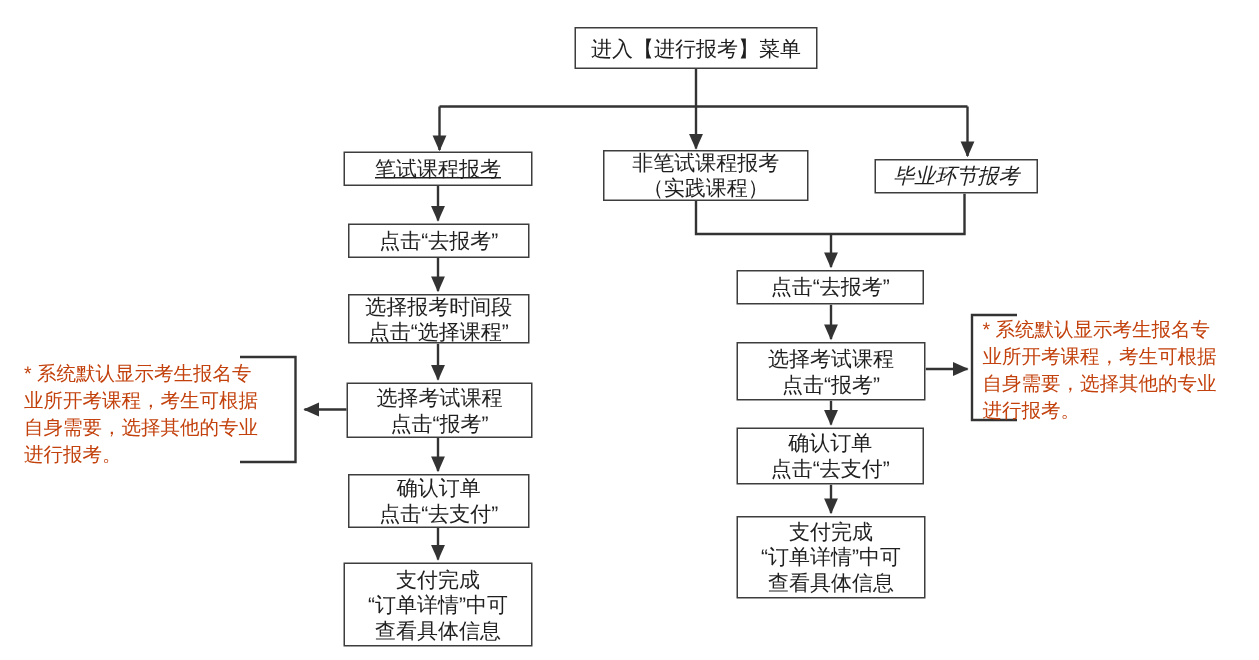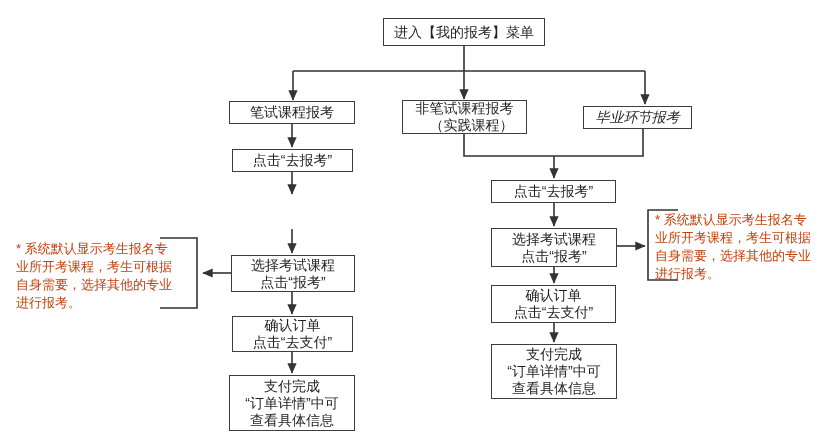--- a/index.html
+++ b/index.html
@@ -74,28 +74,30 @@
 
       <path d="M554 203 L554 226" marker-end="url(#arw)"></path>
       <path d="M554 267 L554 283" marker-end="url(#arw)"></path>
       <path d="M554 323 L554 342" marker-end="url(#arw)"></path>
 
       <path d="M617 246 L645 246" marker-end="url(#arw)"></path>
       <path d="M678 210 L648 210 L648 280 L678 280"></path>
     </g>
   </svg>
 
-  <div class="node" style="left:383px; top:18px; width:162px; height:28px;">进入【我的报考】菜单</div>
+  <div class="node" style="left:383px; top:18px; width:162px; height:28px;">进入【进行报考】菜单</div>
 
-  <div class="node" style="left:229px; top:101px; width:126px; height:23px;">笔试课程报考</div>
-  <div class="node" style="left:402px; top:100px; width:125px; height:34px;text-align:right;">非笔试课程报考
+  <div class="node" style="left:229px; top:101px; width:126px; height:23px;text-decoration:underline;">笔试课程报考</div>
+  <div class="node" style="left:402px; top:100px; width:137px; height:34px;">非笔试课程报考
 （实践课程）</div>
   <div class="node" style="left:583px; top:106px; width:109px; height:23px;font-style:italic;">毕业环节报考</div>
 
   <div class="node" style="left:232px; top:149px; width:121px; height:23px;">点击“去报考”</div>
+  <div class="node" style="left:232px; top:196px; width:121px; height:33px;">选择报考时间段
+点击“选择课程”</div>
   <div class="node" style="left:231px; top:255px; width:124px; height:37px;">选择考试课程
 点击“报考”</div>
   <div class="node" style="left:232px; top:316px; width:121px; height:36px;">确认订单
 点击“去支付”</div>
   <div class="node" style="left:229px; top:375px; width:126px; height:56px;">支付完成
 “订单详情”中可
 查看具体信息</div>
 
   <div class="node" style="left:491px; top:180px; width:125px; height:23px;">点击“去报考”</div>
   <div class="node" style="left:491px; top:228px; width:126px; height:39px;">选择考试课程

